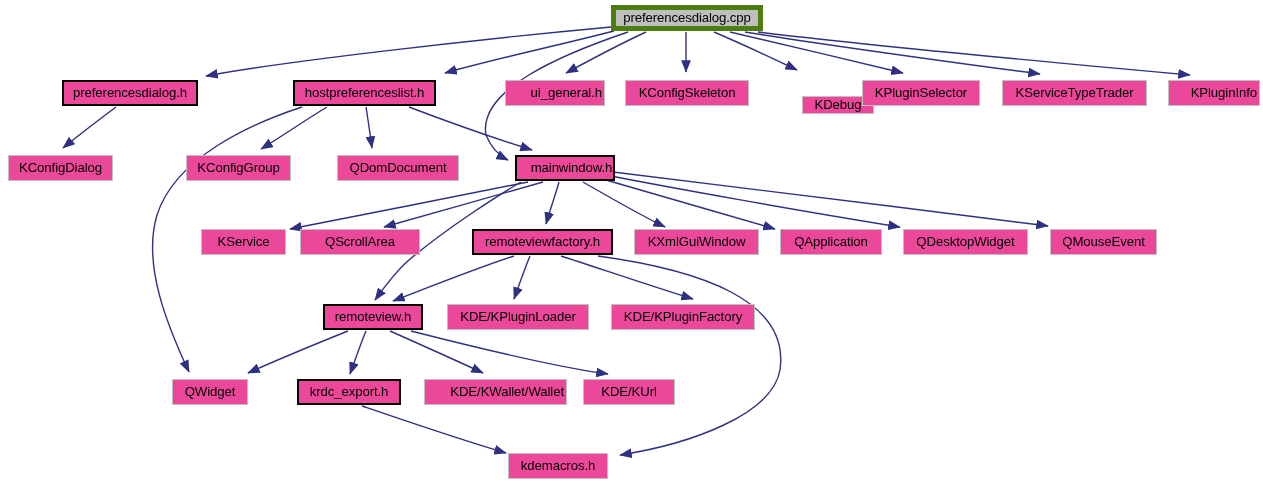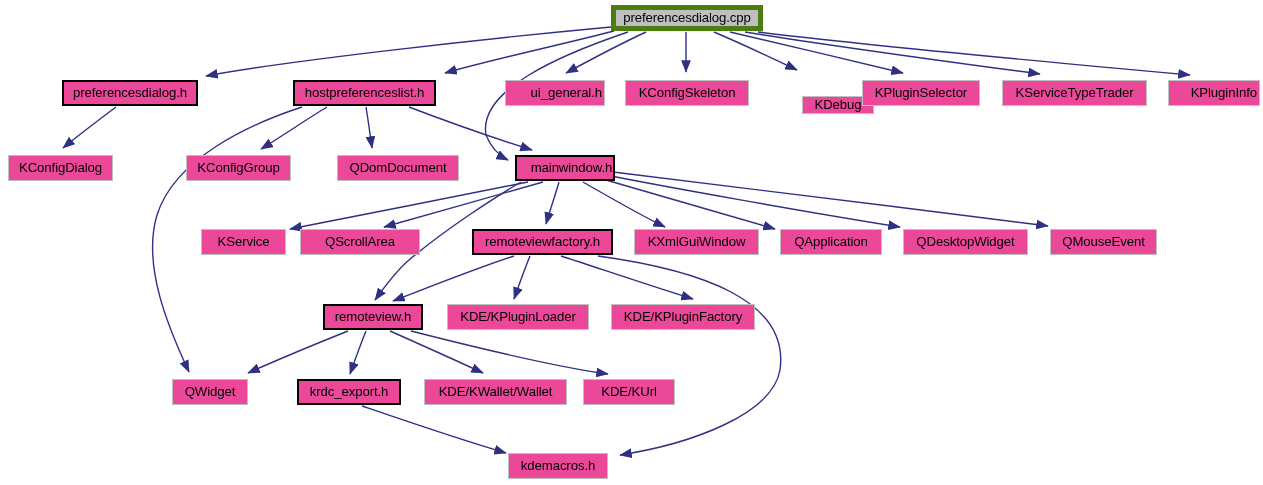--- a/index.html
+++ b/index.html
@@ -164,21 +164,21 @@
       </div>
       <div class="node" style="left: 611px; top: 304px; width: 144px; height: 26px;">
         <span class="node-label">KDE/KPluginFactory</span>
       </div>
       <div class="node" style="left: 172px; top: 379px; width: 76px; height: 26px;">
         <span class="node-label">QWidget</span>
       </div>
       <div class="node bold" style="left: 297px; top: 379px; width: 104px; height: 26px;">
         <span class="node-label">krdc_export.h</span>
       </div>
-      <div class="node" style="left: 424px; top: 379px; width: 143px; height: 26px;">
+      <div class="node" style="left: 424px; top: 379px; width: 143px; height: 26px; justify-content: flex-end;">
         <span class="node-label">KDE/KWallet/Wallet</span>
       </div>
       <div class="node" style="left: 583px; top: 379px; width: 92px; height: 26px;">
         <span class="node-label">KDE/KUrl</span>
       </div>
       <div class="node" style="left: 508px; top: 453px; width: 100px; height: 26px;">
         <span class="node-label">kdemacros.h</span>
       </div>
     </div>
 </div>

